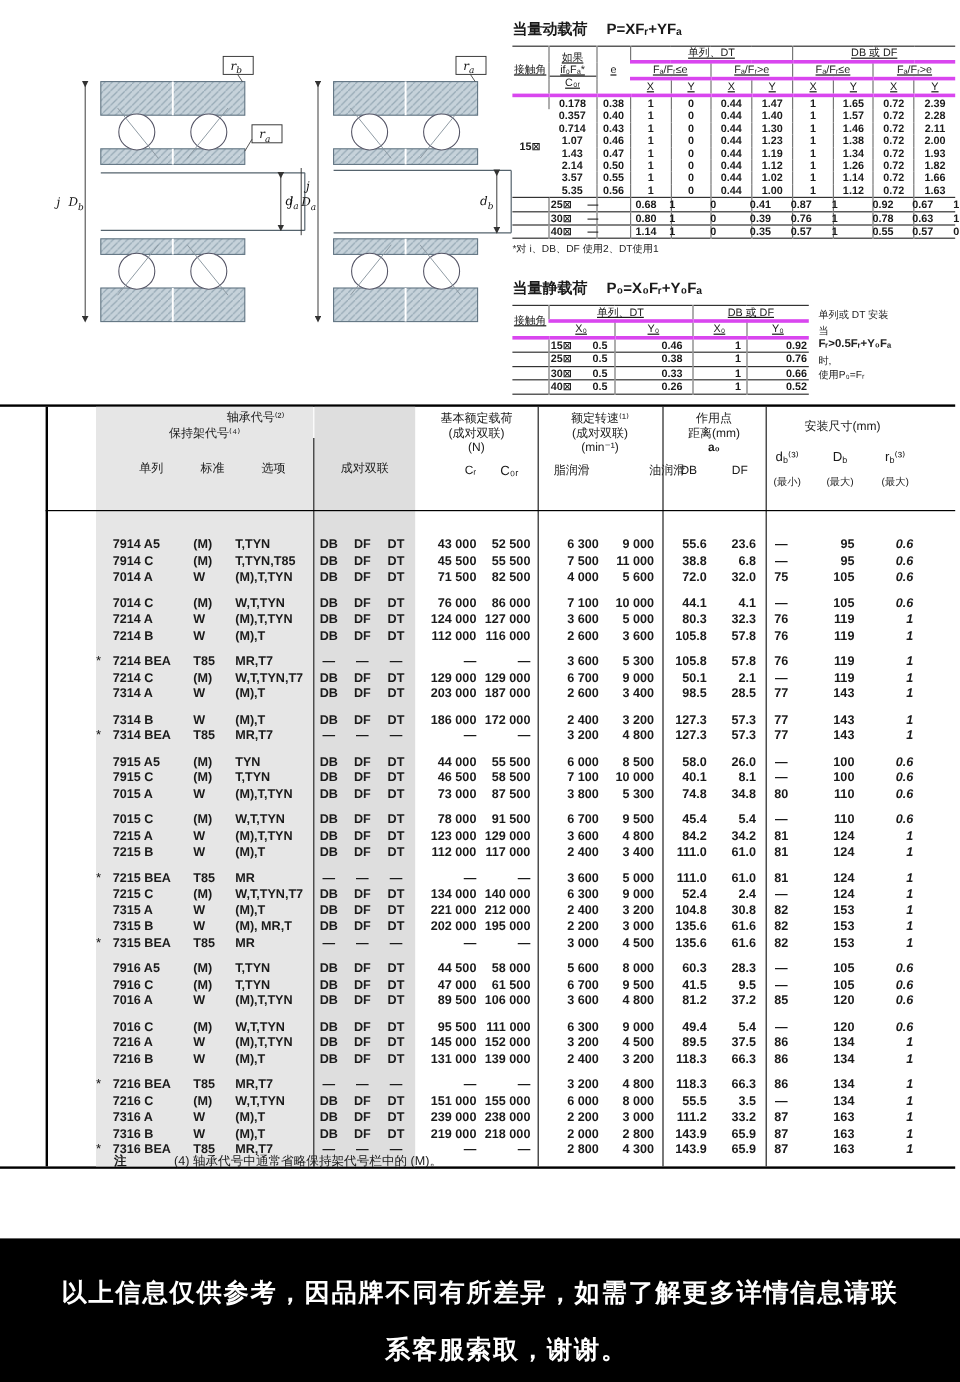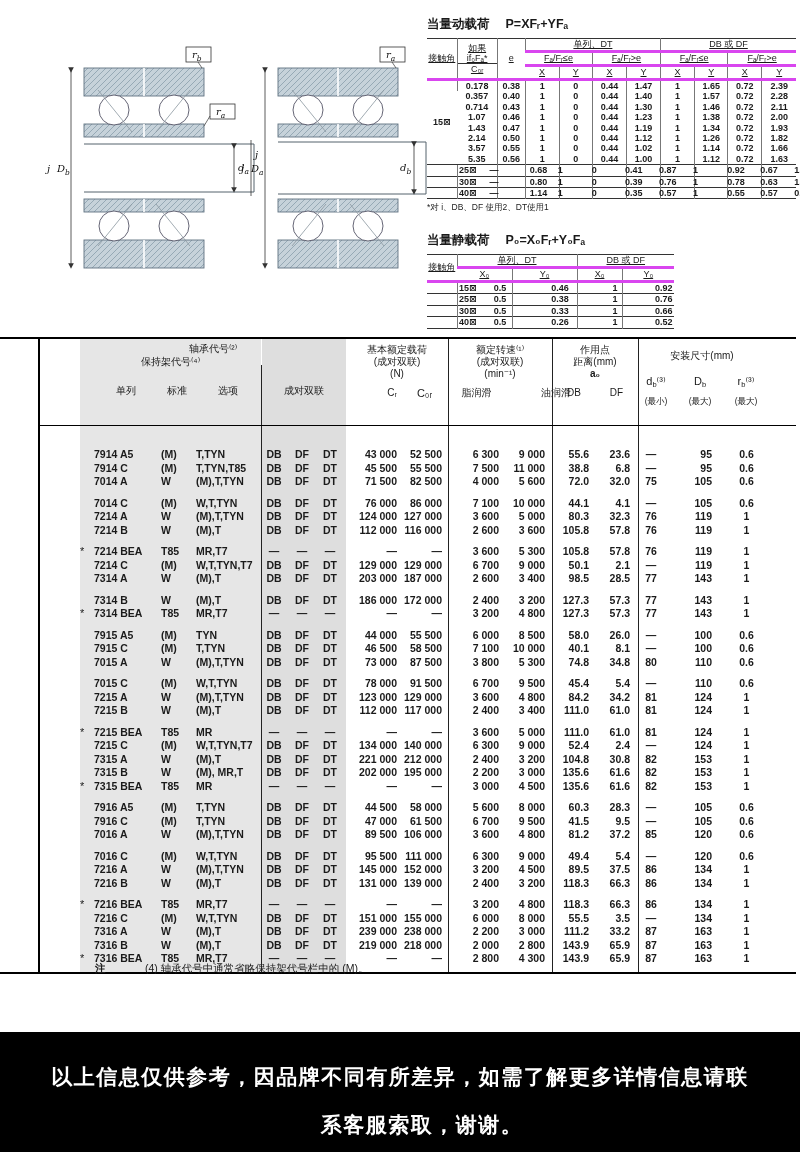--- a/index.html
+++ b/index.html
@@ -51,21 +51,21 @@
     grid-template-columns:14px 64px 38px 64px 28px 28px 28px 56px 45px 57px 46px 44px 41px 36px 52px 40px;
     height:13.5px; line-height:13.5px; font-size:10.5px; font-weight:700; white-space:nowrap; }
   .cell { overflow:visible; }
   .c-star { font-weight:400; font-size:11px; }
   .c-code, .c-opt { text-align:left; }
   .c-cage { text-align:left; padding-left:3px; }
   .c-p { text-align:center; }
   .c-num { text-align:right; padding-right:3px; }
   .c-db { text-align:center; }
   .c-Db { text-align:right; padding-right:9px; }
-  .c-rb { text-align:center; padding-left:11px; }
+  .c-rb { text-align:right; padding-left:11px;font-style:italic; }
   
   .notes { position:absolute; left:95px; top:960px; font-size:10.5px; line-height:16.5px; }
   .nrow { display:flex; }
   .nlabel { width:50px; font-weight:700; }
   
   .black-footer { position:absolute; left:0; top:1032px; width:800px; height:120px;
     background:#000; color:#fff; text-align:center; }
   .black-footer div { font-size:21px; font-weight:700; letter-spacing:1.5px; }
   .black-footer .l1 { padding-top:31px; }
   .black-footer .l2 { padding-top:20px;padding-left:44px; }
@@ -396,20 +396,27 @@
         </tr>
         <tr class="gline">
           <td class="angle no-l">40⊠</td>
           <td>0.5</td>
           <td>0.26</td>
           <td>1</td>
           <td>0.52</td>
         </tr>
       </tbody>
   </table>
+  <div class="stat-note">
+    <div>单列或 DT 安装</div>
+    <div>当</div>
+    <div class="fbold">Fᵣ&gt;0.5Fᵣ+Y₀Fₐ</div>
+    <div>时,</div>
+    <div>使用P₀=Fᵣ</div>
+  </div>
 </div>
 
 <div class="main-wrap">
   <div class="band band1"></div>
   <div class="band band2"></div>
   <div class="leftline"></div>
   <div class="vline v1"></div>
   <div class="vline v2"></div>
   <div class="vline v3"></div>
   <div class="vline v4"></div>

